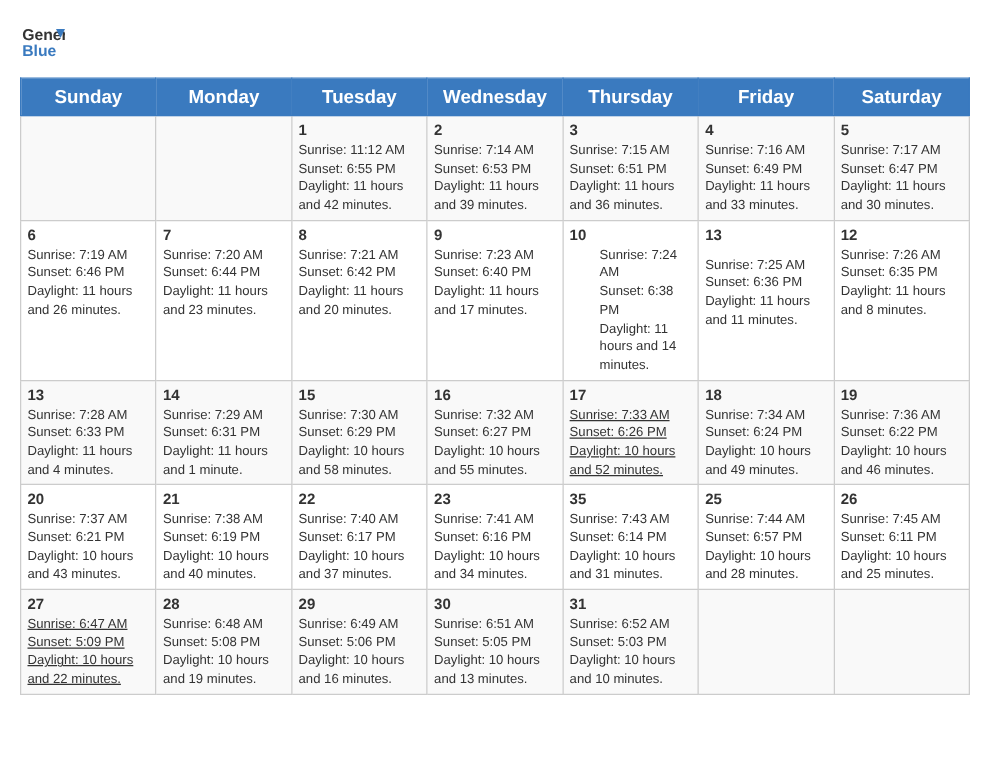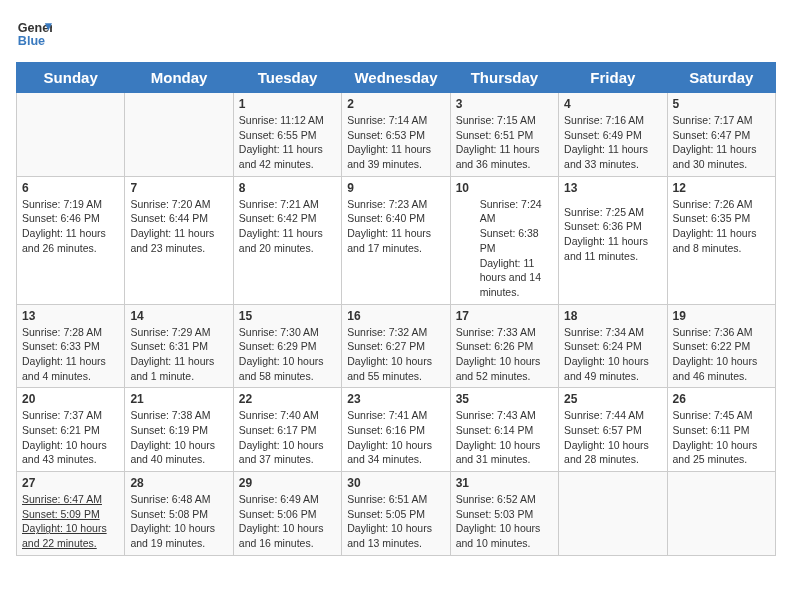--- a/index.html
+++ b/index.html
@@ -207,21 +207,21 @@
 Daylight: 10 hours and 58 minutes.</div>
         </td>
         <td>
           <div class="day-num">16</div>
           <div class="day-info" style="white-space: pre-line;">Sunrise: 7:32 AM
 Sunset: 6:27 PM
 Daylight: 10 hours and 55 minutes.</div>
         </td>
         <td>
           <div class="day-num">17</div>
-          <div class="day-info" style="white-space: pre-line;">Sunrise: 7:33 AM
+          <div class="day-info" style="white-space: pre-line; text-decoration: underline;">Sunrise: 7:33 AM
 Sunset: 6:26 PM
 Daylight: 10 hours and 52 minutes.</div>
         </td>
         <td>
           <div class="day-num">18</div>
           <div class="day-info" style="white-space: pre-line;">Sunrise: 7:34 AM
 Sunset: 6:24 PM
 Daylight: 10 hours and 49 minutes.</div>
         </td>
         <td>

